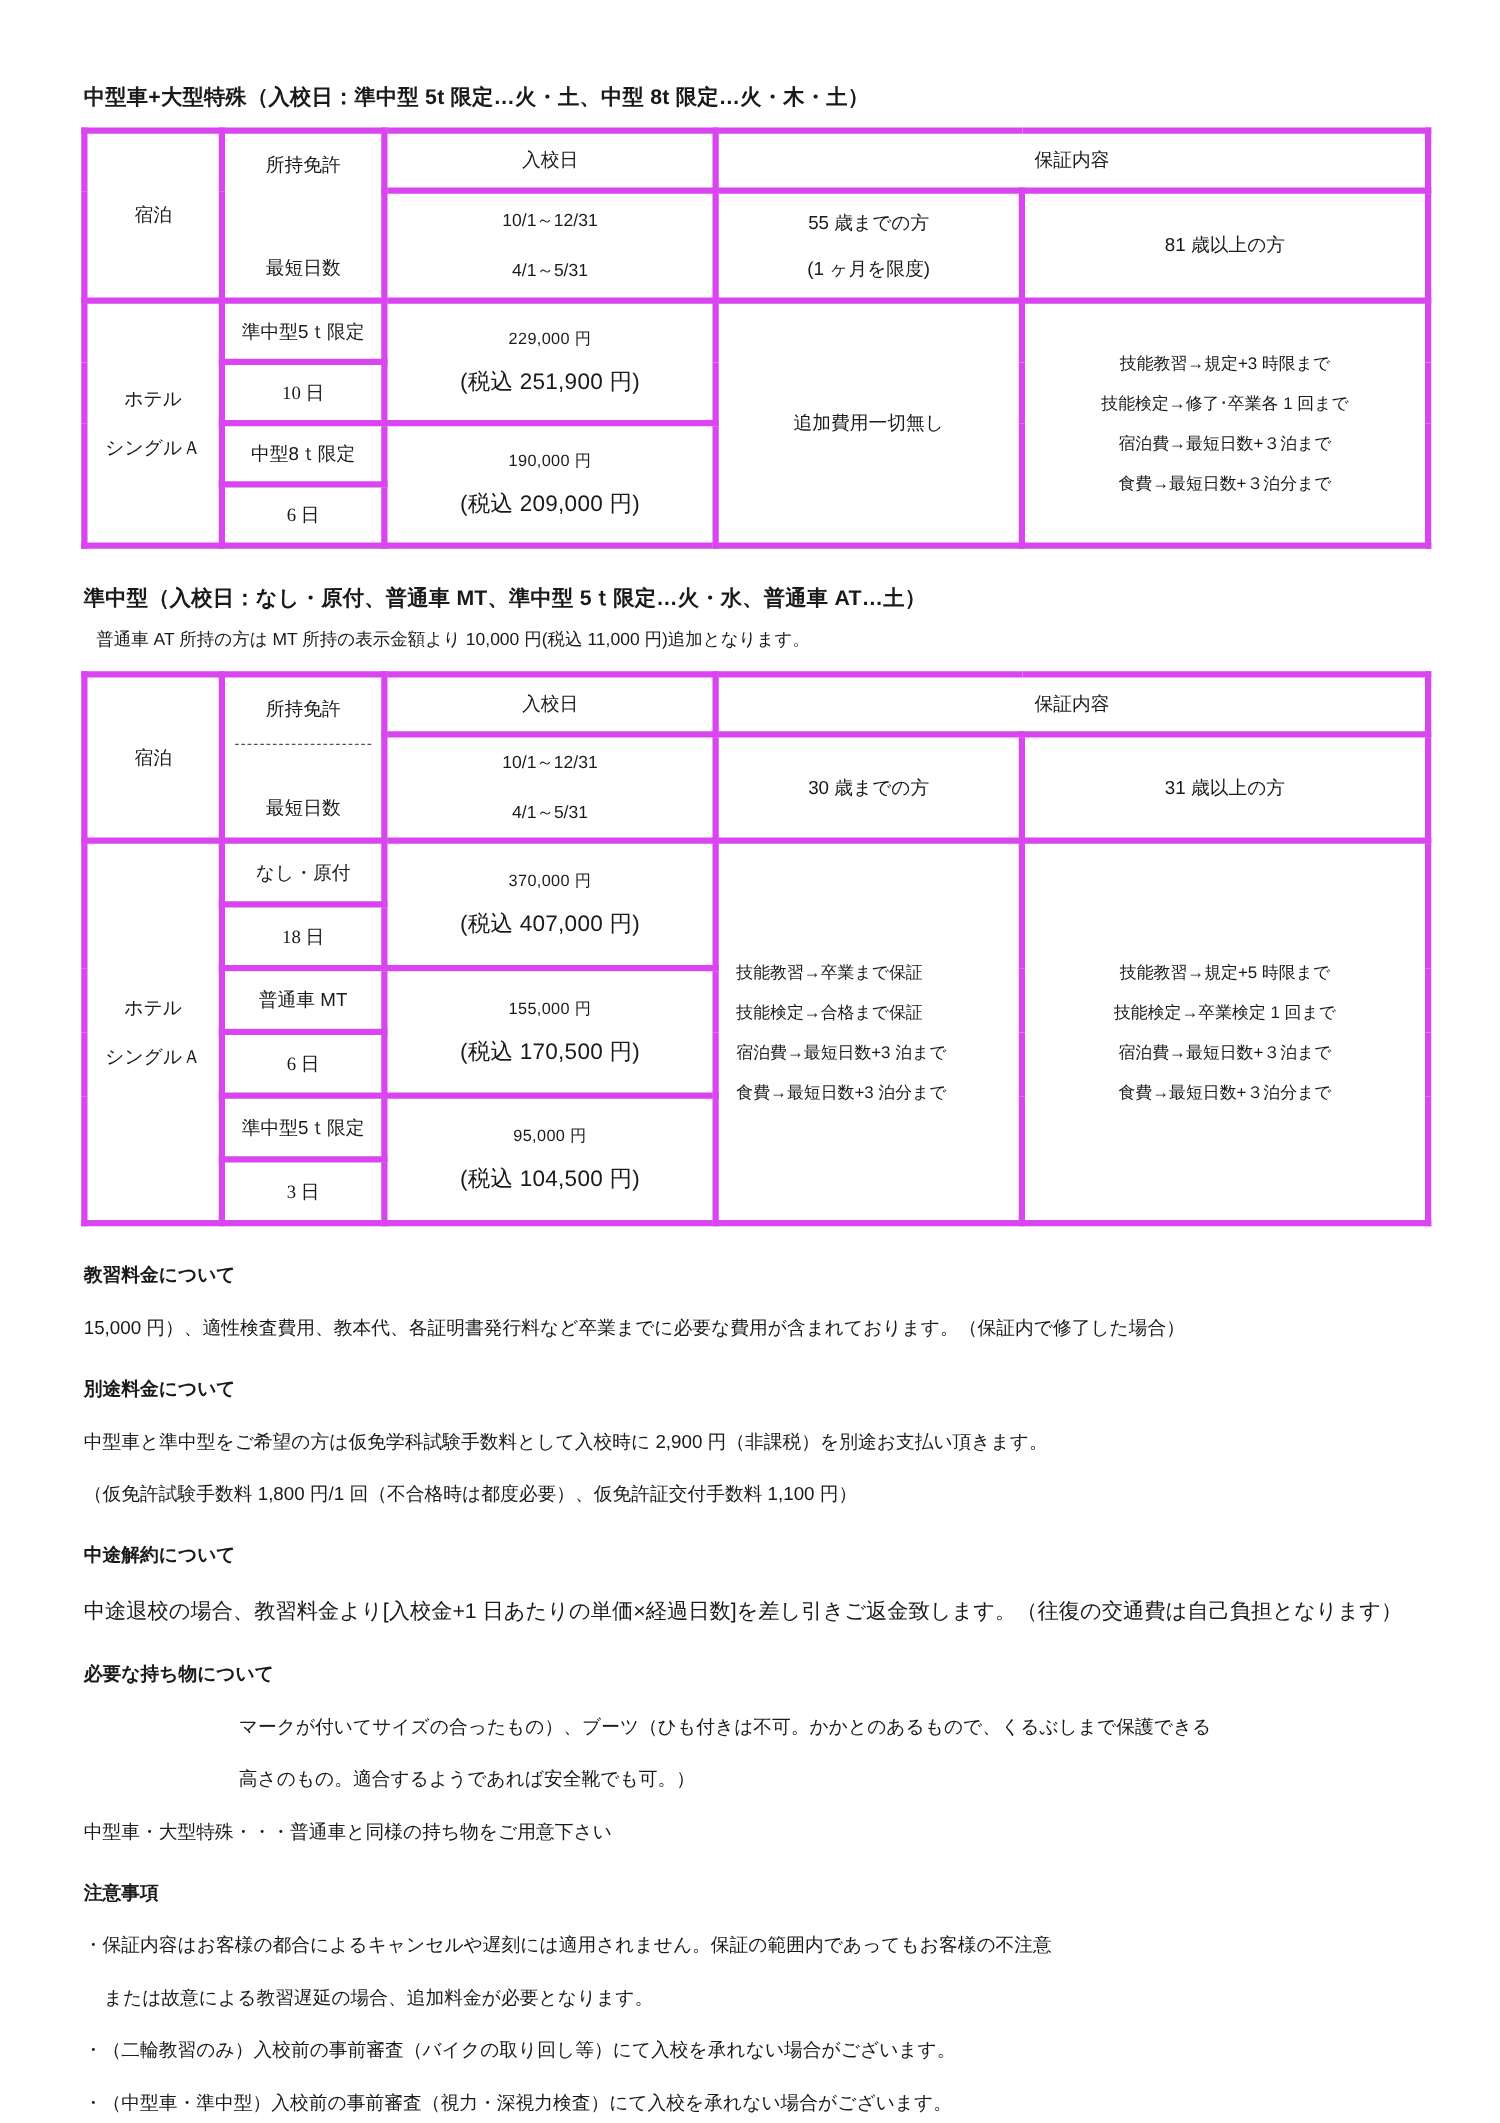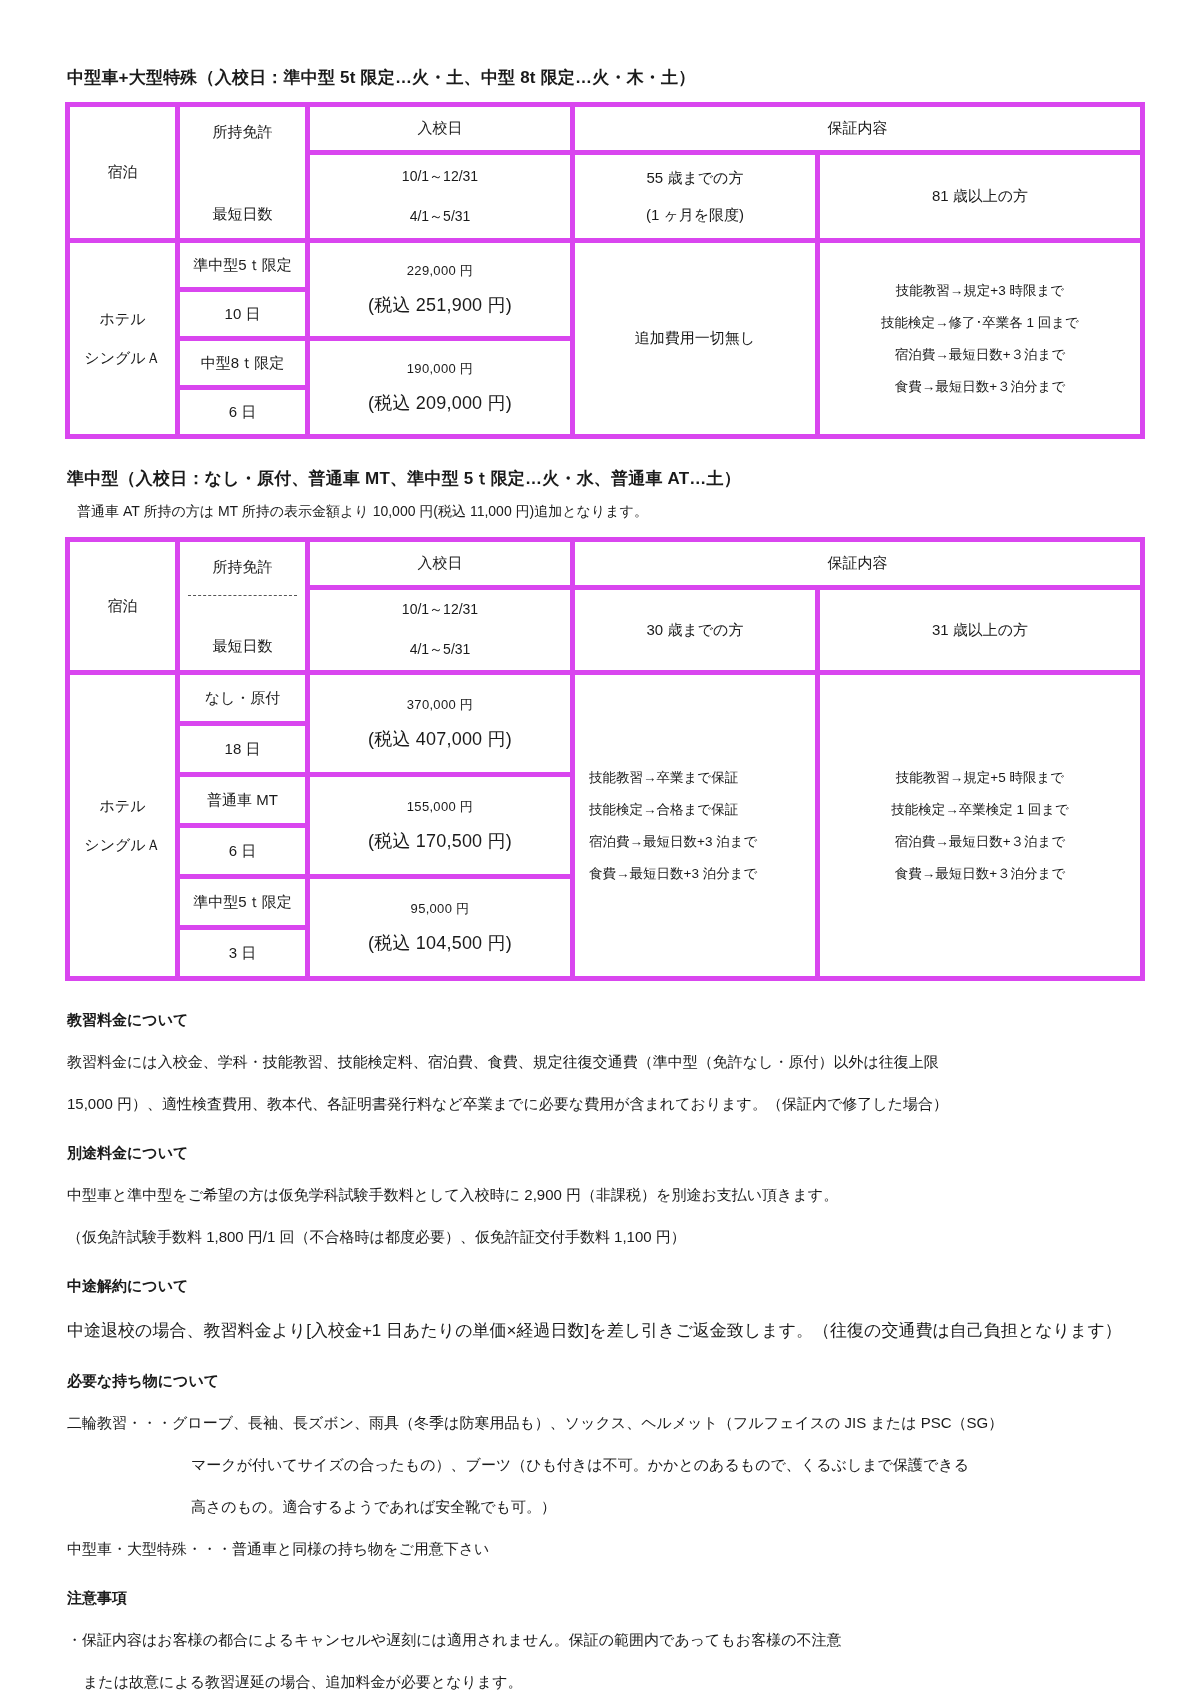--- a/index.html
+++ b/index.html
@@ -49,21 +49,21 @@
 
   td.entry-periods div{font-size:14px;}
   td.entry-periods .p1{margin-bottom:22px;}
   td.young-hdr .yh1{margin-bottom:18px;}
   td.young-hdr .yh2{}
 
   td.lodging-cell div{font-size:15px;}
   td.lodging-cell .l1{margin-bottom:20px;}
 
   td.lic-cell{font-size:14.5px;border-bottom:1px dashed #555;}
-  td.days-cell{font-size:14px;border-top:1px dashed #555;}
+  td.days-cell{font-size:14px;border-top:1px dashed #555;font-family:Liberation Serif, serif;}
 
   td.price-cell .price{font-size:13px;margin-bottom:13px;letter-spacing:.3px;}
   td.price-cell .tax{font-size:18px;letter-spacing:.2px;}
 
   td.young-cell{font-size:15px;}
   td.young-cell.list,td.old-cell{
     text-align:left;vertical-align:middle;padding:0 6px 0 14px;
   }
   td.young-cell.list div,td.old-cell div{
     font-size:13.5px;margin:14px 0;white-space:nowrap;
@@ -222,32 +222,30 @@
           <div class="tax">(税込 104,500 円)</div>
         </td>
       </tr>
       <tr class="sub">
         <td class="days-cell">3 日</td>
       </tr>
     </tbody>
   </table>
 
   <div class="section-heading">教習料金について</div>
-  <div class="tline">教習料金には入校金、学科・技能教習、技能検定料、宿泊費、食費、規定往復交通費（準中型（免許なし・原付）以外は往復上限</div>
   <div class="tline">15,000 円）、適性検査費用、教本代、各証明書発行料など卒業までに必要な費用が含まれております。（保証内で修了した場合）</div>
 
   <div class="section-heading">別途料金について</div>
   <div class="tline">中型車と準中型をご希望の方は仮免学科試験手数料として入校時に 2,900 円（非課税）を別途お支払い頂きます。</div>
   <div class="tline">（仮免許試験手数料 1,800 円/1 回（不合格時は都度必要）、仮免許証交付手数料 1,100 円）</div>
 
   <div class="section-heading">中途解約について</div>
   <div class="tline small">中途退校の場合、教習料金より[入校金+1 日あたりの単価×経過日数]を差し引きご返金致します。（往復の交通費は自己負担となります）</div>
 
   <div class="section-heading">必要な持ち物について</div>
-  <div class="tline">二輪教習・・・グローブ、長袖、長ズボン、雨具（冬季は防寒用品も）、ソックス、ヘルメット（フルフェイスの JIS または PSC（SG）</div>
   <div class="tline indent">マークが付いてサイズの合ったもの）、ブーツ（ひも付きは不可。かかとのあるもので、くるぶしまで保護できる</div>
   <div class="tline indent">高さのもの。適合するようであれば安全靴でも可。）</div>
   <div class="tline">中型車・大型特殊・・・普通車と同様の持ち物をご用意下さい</div>
 
   <div class="section-heading">注意事項</div>
   <div class="tline">・保証内容はお客様の都合によるキャンセルや遅刻には適用されません。保証の範囲内であってもお客様の不注意</div>
   <div class="tline hang">または故意による教習遅延の場合、追加料金が必要となります。</div>
   <div class="tline">・（二輪教習のみ）入校前の事前審査（バイクの取り回し等）にて入校を承れない場合がございます。</div>
   <div class="tline">・（中型車・準中型）入校前の事前審査（視力・深視力検査）にて入校を承れない場合がございます。</div>
 

